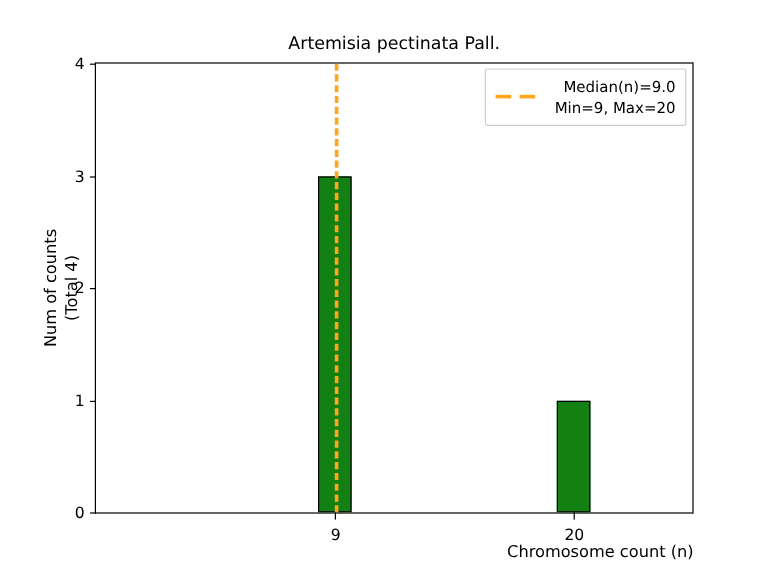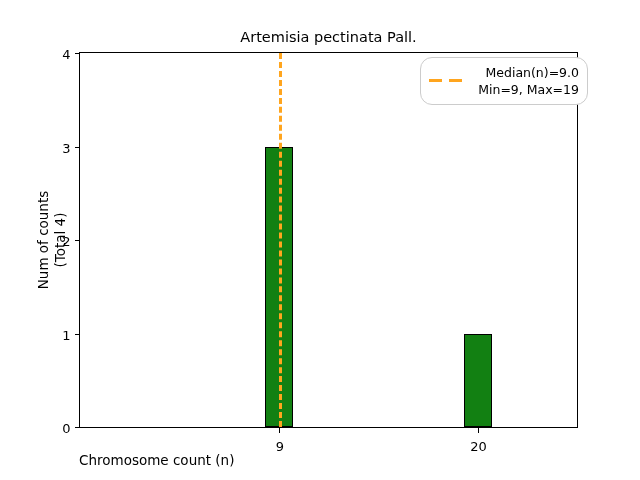--- a/index.html
+++ b/index.html
@@ -112,21 +112,21 @@
     color: #000000;
     white-space: nowrap;
   }
 
   
   #xlabel {
     position: absolute;
     left: 79px;
     top: 452px;
     width: 499px;
-    text-align: left;
+    text-align: right;
     font-size: 13.5px;
     line-height: 16px;
     white-space: nowrap;
   }
   #ylabel {
     position: absolute;
     left: 0px;
     top: 52px;
     width: 376px;
     height: 40px;
@@ -149,25 +149,24 @@
 
   
   #legend {
     position: absolute;
     left: 404px;
     top: 57px;
     width: 168px;
     box-sizing: border-box;
     border: 1px solid #cccccc;
     background: #ffffff;
-    border-radius: 12px;
+    border-radius: 2px;
     padding: 6px 8px 6px 8px;
     font-size: 12.5px;
     line-height: 17px;
-    margin-left: 16px;
   }
   .legend-row {
     display: flex;
     align-items: center;
   }
   .legend-swatch {
     flex: 0 0 auto;
     width: 36px;
     height: 12px;
     margin-right: 8px;
@@ -238,18 +237,18 @@
       <span id="ylabel-line1">Num of counts</span>
       <span id="ylabel-line2">(Total 4)</span>
     </div>
   </div>
 
   <div id="legend">
     <div class="legend-row">
       <span class="legend-swatch"></span>
       <span class="legend-texts">
         <span class="legend-label">Median(n)=9.0</span>
-        <span class="legend-label">Min=9, Max=19</span>
+        <span class="legend-label">Min=9, Max=20</span>
       </span>
     </div>
   </div>
 
 </div>
 
 </body></html>

